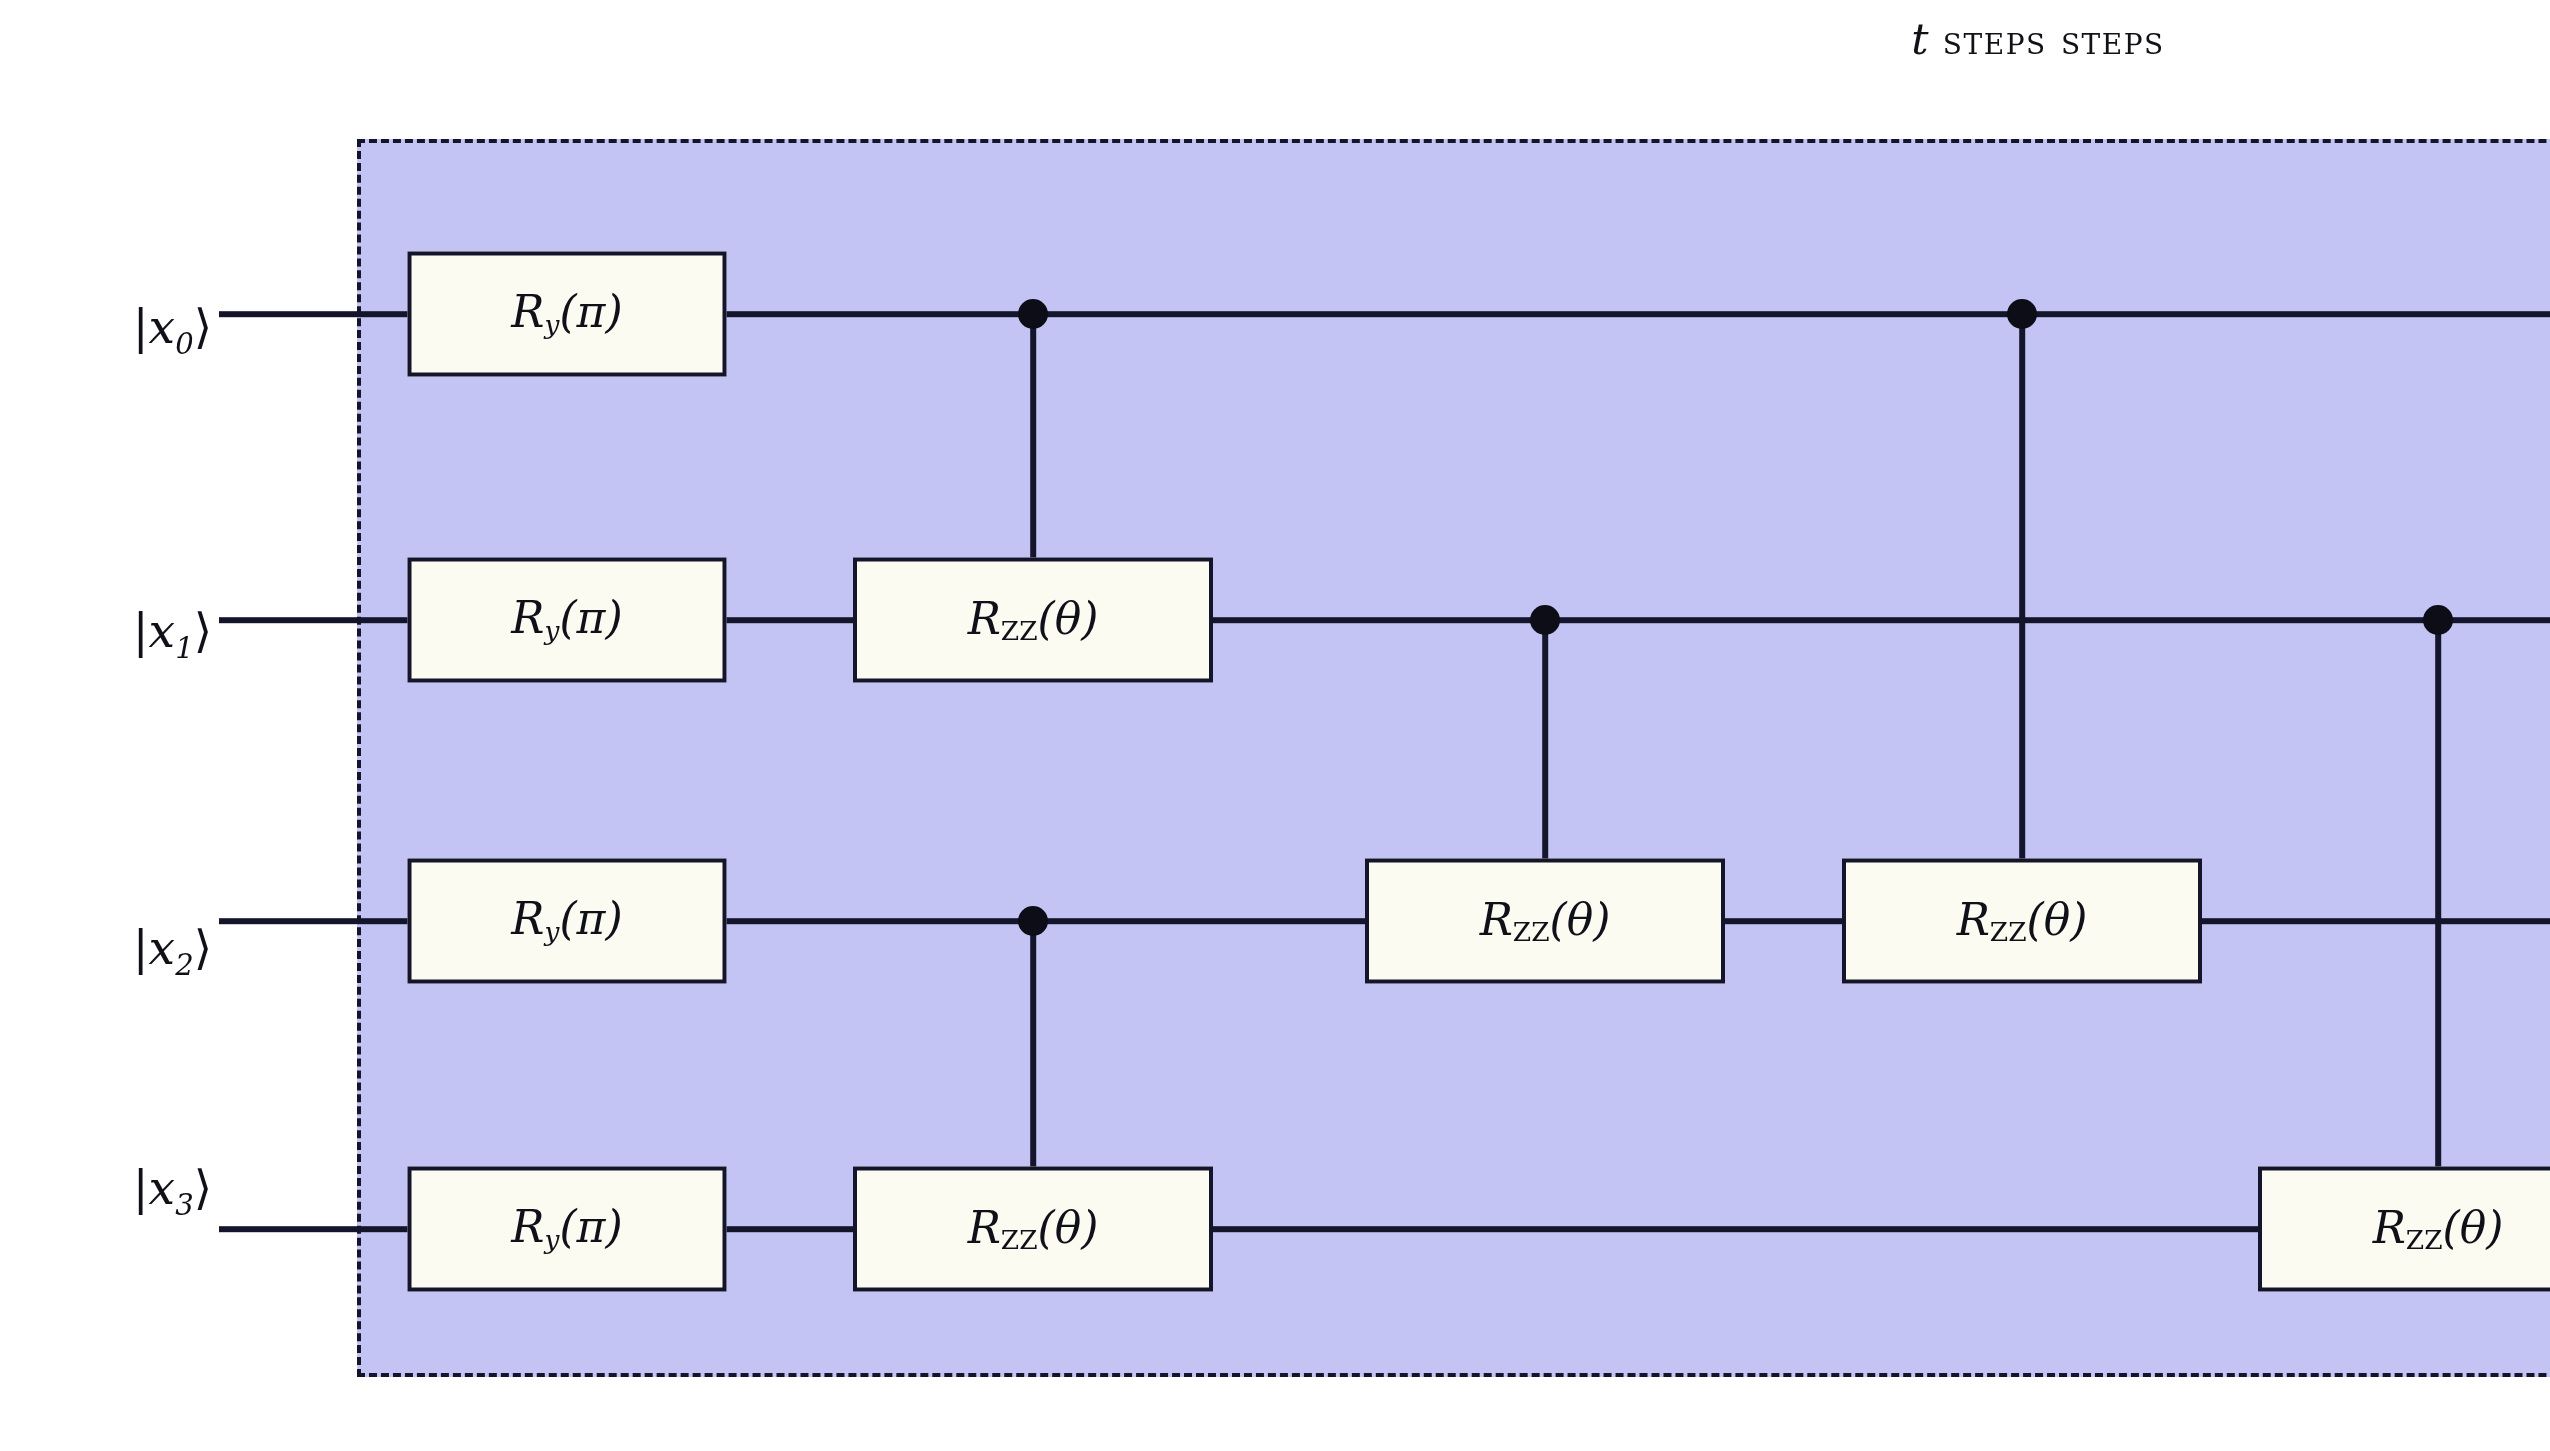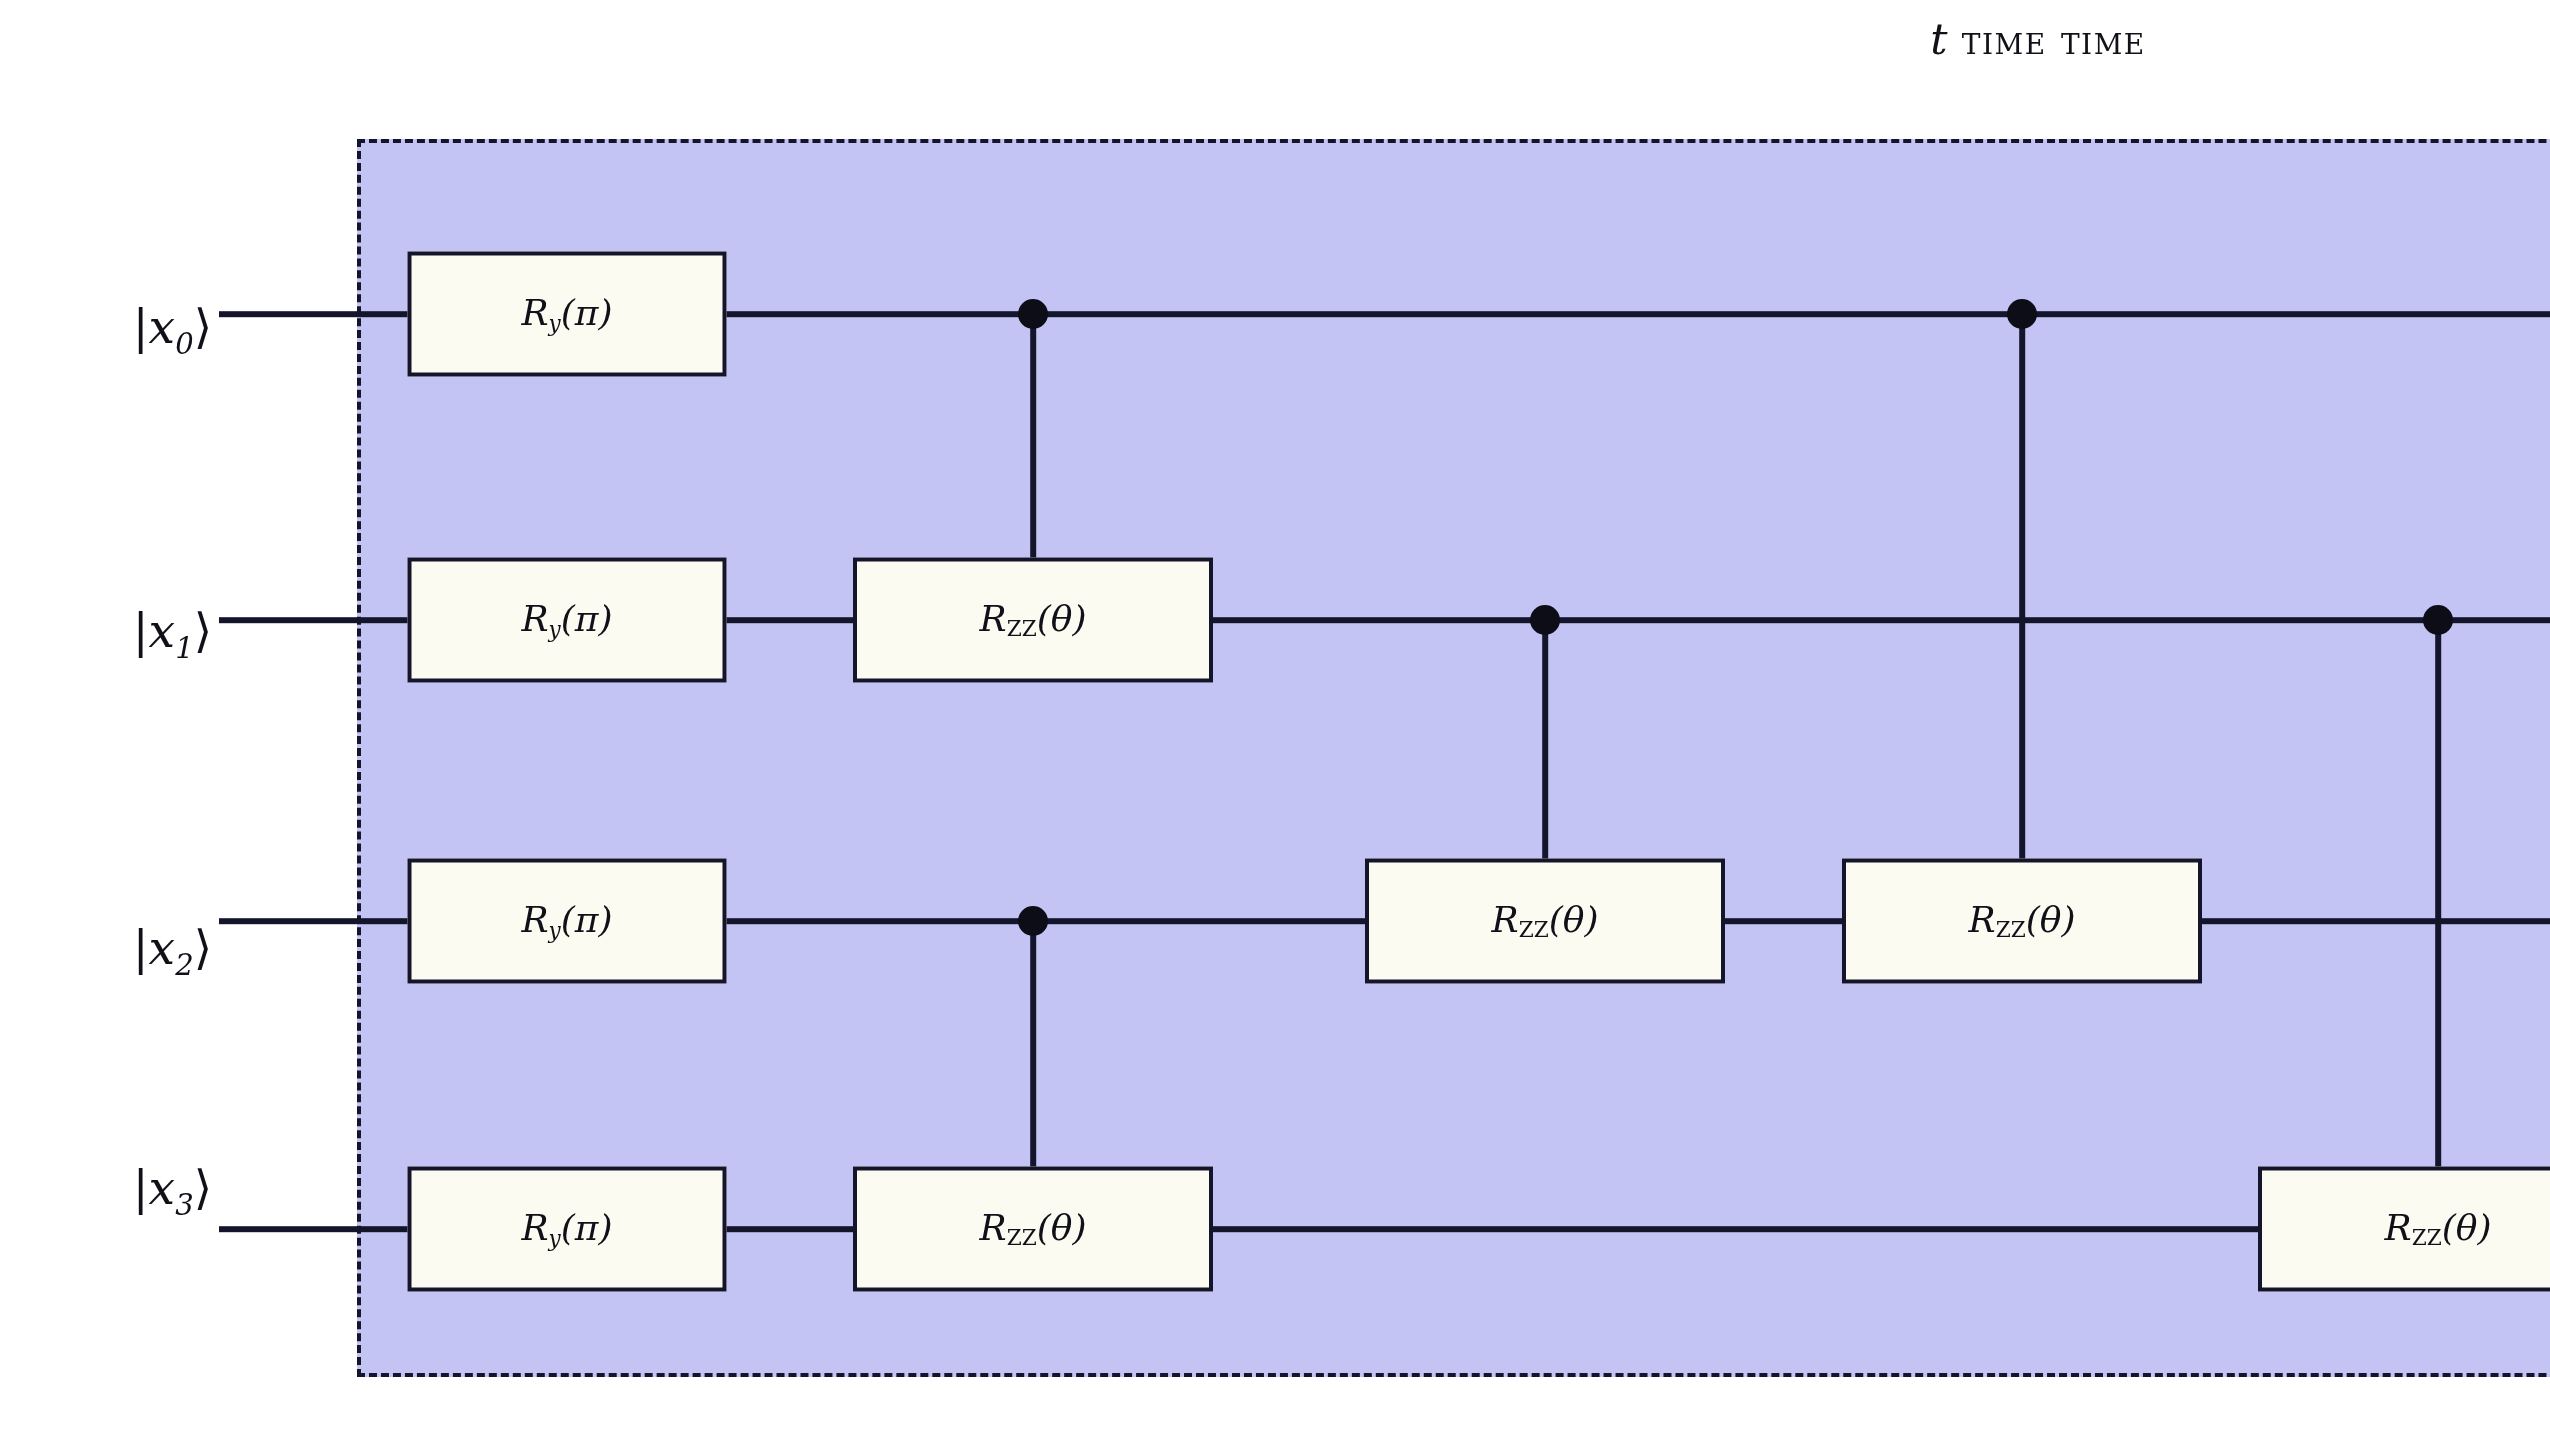--- a/index.html
+++ b/index.html
@@ -75,36 +75,36 @@
 
   
   .gate{
     position:absolute;
     background:#fbfbf2;
     border:4.6px solid #14142b;
     box-sizing:border-box;
     transform:translate(-50%,-50%);
     display:flex;align-items:center;justify-content:center;
     color:#101018;
-    font-size:36px;
+    font-size:44px;
     white-space:nowrap;
     font-family:"DejaVu Serif","Liberation Serif",serif;
   }
   .gate .lbl{display:inline-block;line-height:1;}
   .gate i.it{font-style:italic;}
   .gate .sub{font-size:0.60em;vertical-align:-0.28em;font-style:italic;letter-spacing:0;}
   .gate .subup{font-size:0.60em;vertical-align:-0.24em;font-style:normal;letter-spacing:0;}
 </style>
 </head>
 <body>
 
 <div id="canvas">
 
   <div class="title">
-    <span class="var">t</span><span>&nbsp;</span><span class="sc">time time</span>
+    <span class="var">t</span><span>&nbsp;</span><span class="sc">steps steps</span>
   </div>
 
   <div class="timestep-region" id="timestep-region" style="left: 357px; top: 139px; width: 3448px; height: 1238px; background: rgb(195, 196, 244); border-color: rgb(20, 20, 43);"></div>
 
   <div id="layer-wires">
       <div class="wire" style="left: 219px; top: 314px; width: 3856px; background: rgb(20, 20, 43);"></div>
       <div class="wire" style="left: 219px; top: 620px; width: 3856px; background: rgb(20, 20, 43);"></div>
       <div class="wire" style="left: 219px; top: 921px; width: 3856px; background: rgb(20, 20, 43);"></div>
       <div class="wire" style="left: 219px; top: 1229px; width: 3856px; background: rgb(20, 20, 43);"></div>
     </div>

